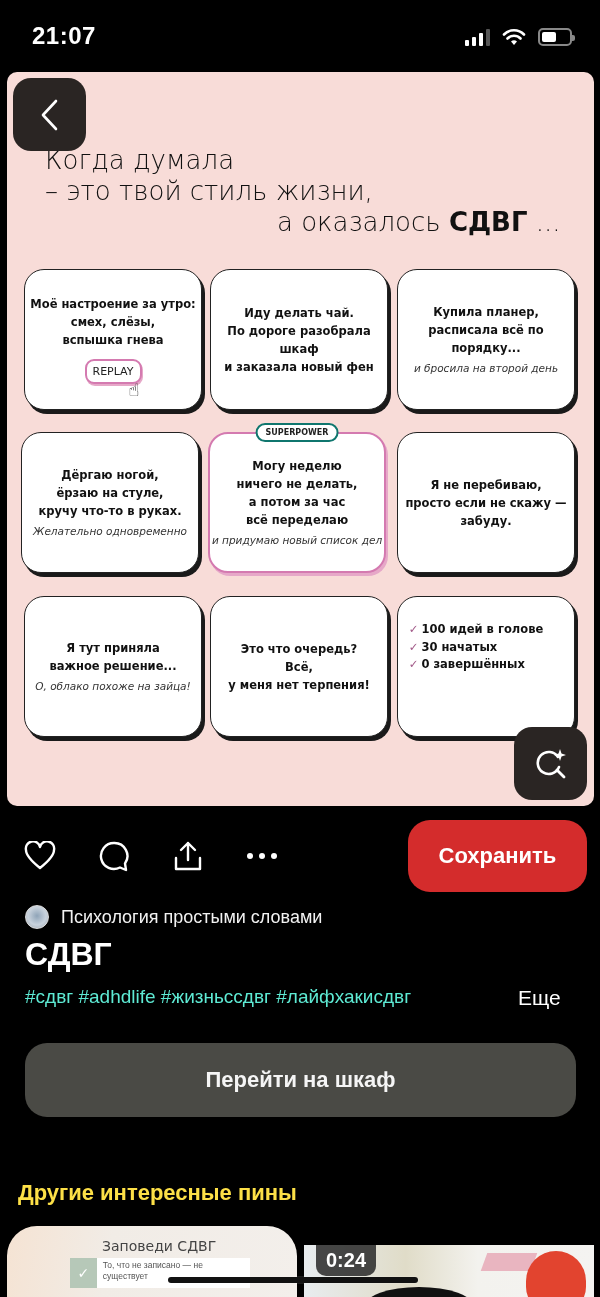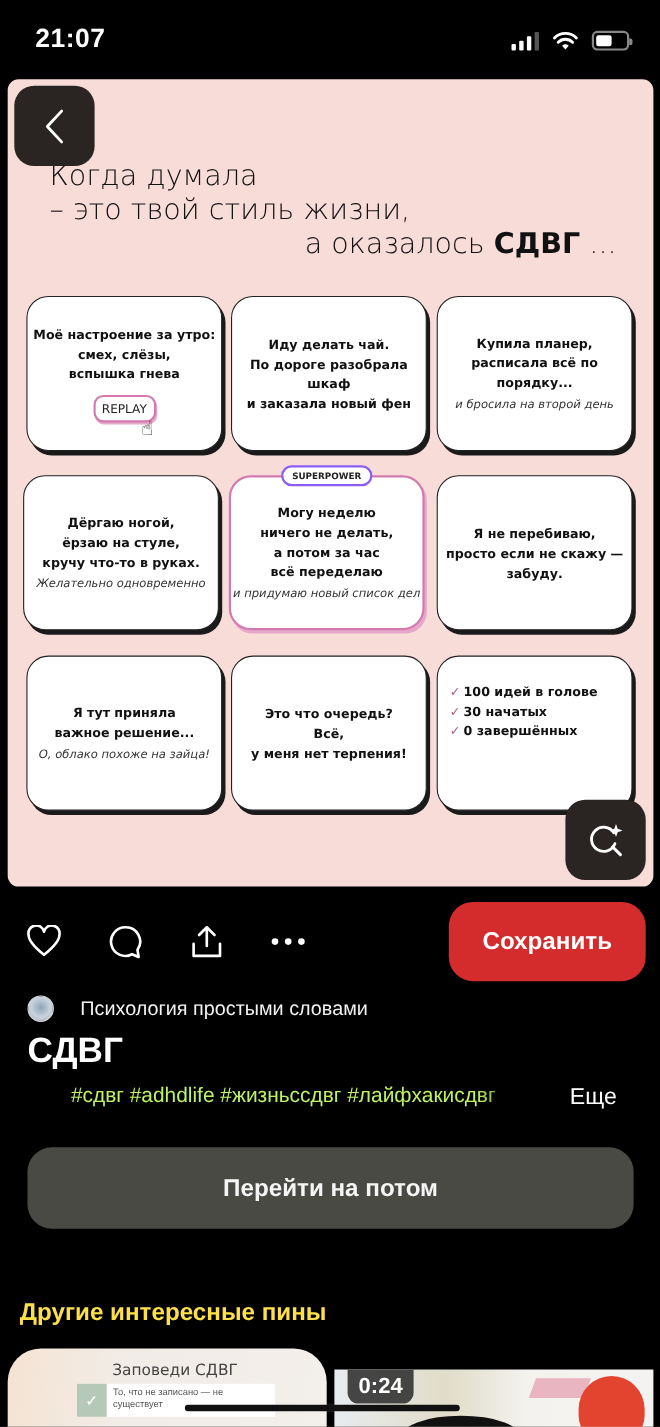--- a/index.html
+++ b/index.html
@@ -31,33 +31,33 @@
     .headline .l3 { display: block; padding-left: 232px; }
     .headline b { font-weight: 700; }
 
     .tile { position: absolute; background: #fff; border-radius: 20px; border: 1.5px solid #222; box-shadow: 3px 4px 0 #1a1a1a; display: flex; flex-direction: column; align-items: center; justify-content: center; text-align: center; color: #111; font-family: "DejaVu Sans", sans-serif; }
     .tile .main { font-size: 11.5px; font-weight: 700; line-height: 18px; }
     .tile .sub { font-size: 10.5px; font-style: italic; line-height: 18px; color: #333; margin-top: 2px; }
     .tile.pink { border: 2px solid #d47ab0; box-shadow: 2px 3px 0 #e6a8c8; }
 
     .replay { margin-top: 10px; border: 2px solid #d47ab0; border-radius: 9px; padding: 4px 6px; font-size: 11px; font-family: "DejaVu Sans", sans-serif; color: #222; background: #fff; box-shadow: 1px 2px 0 #e6a8c8; position: relative; }
     .hand { position: absolute; left: 42px; top: 18px; font-size: 18px; }
-    .badge { position: absolute; top: -11px; left: 50%; transform: translateX(-50%); background: #fff; border: 2px solid #8b5cf6; border-radius: 10px; padding: 3px 8px; font-size: 8px; font-weight: 700; color: #222; white-space: nowrap; }
+    .badge { position: absolute; top: -11px; left: 50%; transform: translateX(-50%); background: #fff; border: 2px solid #0f766e; border-radius: 10px; padding: 3px 8px; font-size: 8px; font-weight: 700; color: #222; white-space: nowrap; }
     .checklist { text-align: left; font-size: 11.5px; font-weight: 700; line-height: 17.5px; margin-top: -38px; margin-left: -20px; }
     .checklist .ck { color: #a35c8a; margin-right: 3px; font-weight: 400; }
 
     
     .actions { position: absolute; top: 820px; left: 0; width: 600px; height: 72px; }
     .act-icon { position: absolute; top: 18px; width: 36px; height: 36px; display: flex; align-items: center; justify-content: center; }
     .save-btn { position: absolute; left: 408px; top: 0; width: 179px; height: 72px; background: #d42c2c; border-radius: 22px; color: #fff; font-size: 22px; font-weight: 600; display: flex; align-items: center; justify-content: center; }
 
-    .author { position: absolute; left: 25px; top: 905px; display: flex; align-items: center; gap: 24px; font-size: 18px; color: #f2f2f2; }
+    .author { position: absolute; left: 25px; top: 905px; display: flex; align-items: center; gap: 12px; font-size: 18px; color: #f2f2f2; }
     .author-avatar { width: 24px; height: 24px; border-radius: 50%; background: radial-gradient(circle at 50% 45%, #8fa4b8 0%, #c9d3dd 55%, #9aa4ad 100%); border: 1px solid #ddd; }
     .pin-title { position: absolute; left: 25px; top: 936px; font-size: 32px; font-weight: 600; color: #fff; }
-    .tags { position: absolute; left: 25px; top: 986px; width: 465px; font-size: 19px; color: #bef264; white-space: nowrap; overflow: hidden; -webkit-mask-image: linear-gradient(to right, #000 88%, transparent 100%); mask-image: linear-gradient(to right, #000 88%, transparent 100%); text-align: center; }
+    .tags { position: absolute; left: 25px; top: 986px; width: 465px; font-size: 19px; color: #5eead4; white-space: nowrap; overflow: hidden; -webkit-mask-image: linear-gradient(to right, #000 88%, transparent 100%); mask-image: linear-gradient(to right, #000 88%, transparent 100%); }
     .more { position: absolute; left: 518px; top: 986px; font-size: 21px; color: #fff; }
 
     .visit-btn { position: absolute; left: 25px; top: 1043px; width: 551px; height: 74px; background: #4a4a45; border-radius: 22px; display: flex; align-items: center; justify-content: center; font-size: 22px; font-weight: 600; color: #f5f5f5; }
 
     .section-title { position: absolute; left: 18px; top: 1180px; font-size: 22px; font-weight: 600; color: #fde047; }
 
     .thumb1 { position: absolute; left: 7px; top: 1226px; width: 290px; height: 90px; border-radius: 30px 30px 0 0; background: linear-gradient(100deg, #f5e3d3 0%, #f1ece6 35%, #f3efeb 100%); overflow: hidden; }
     .thumb1 .t-title { position: absolute; left: 95px; top: 12px; color: #444; font-size: 14px; font-family: "DejaVu Sans", sans-serif; }
     .thumb1 .t-row { position: absolute; left: 63px; top: 32px; width: 180px; height: 30px; background: #fff; display: flex; }
     .thumb1 .t-check { width: 28px; height: 100%; background: #b6c8b8; color: #fff; display: flex; align-items: center; justify-content: center; font-size: 14px; }
@@ -219,21 +219,21 @@
 
 <div class="author">
   <div class="author-avatar"></div>
   <span>Психология простыми словами</span>
 </div>
 
 <div class="pin-title">СДВГ</div>
 <div class="tags">#сдвг #adhdlife #жизньссдвг #лайфхакисдвг</div>
 <div class="more">Еще</div>
 
-<div class="visit-btn">Перейти на потом</div>
+<div class="visit-btn">Перейти на шкаф</div>
 
 <div class="section-title">Другие интересные пины</div>
 
 <div class="thumb1">
   <div class="t-title">Заповеди СДВГ</div>
   <div class="t-row">
     <div class="t-check">✓</div>
     <div class="t-text">То, что не записано — не существует</div>
   </div>
 </div>

